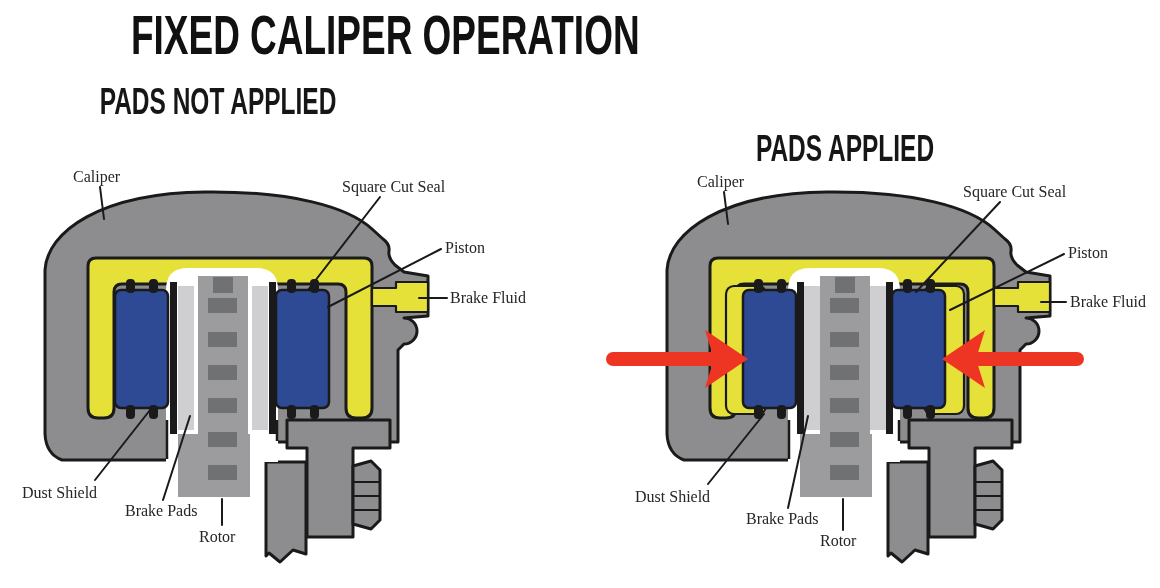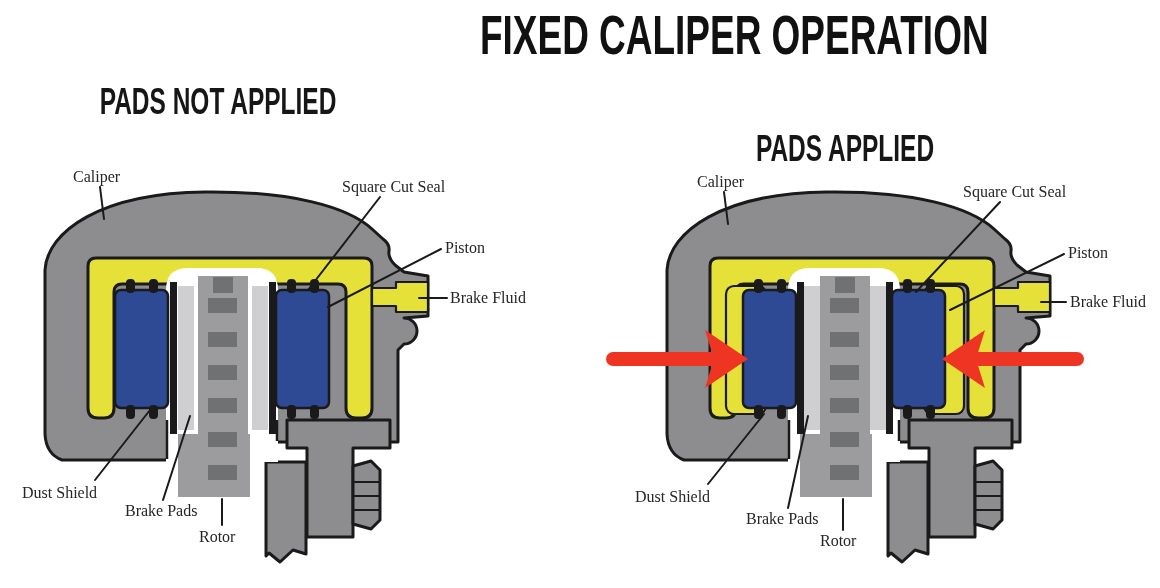--- a/index.html
+++ b/index.html
@@ -3,21 +3,21 @@
 <meta charset="utf-8">
 <style>
   html,body{margin:0;padding:0;}
   body{
     width:1160px;height:588px;position:relative;overflow:hidden;
     background:var(--background,#fff);
     font-family:"Liberation Sans",sans-serif;
   }
   .main-title{
     position:absolute;top:2px;left:0;width:1120px;height:66px;line-height:66px;
-    text-align:right;font-weight:bold;font-size:56px;color:#111;white-space:nowrap;
+    text-align:left;font-weight:bold;font-size:56px;color:#111;white-space:nowrap;
   }
   .main-title .squeeze{display:inline-block;transform:scaleX(.66);transform-origin:50% 50%;letter-spacing:0px;}
   .sub-title{
     position:absolute;top:79px;height:46px;line-height:46px;width:436px;
     text-align:center;font-weight:bold;font-size:36px;color:#161616;white-space:nowrap;
   }
   .sub-title .squeeze{display:inline-block;transform:scaleX(.68);transform-origin:50% 50%;}
   .sub-left{left:0;}
   .sub-right{left:627px;margin-top:47px;}
   svg.diagram{position:absolute;top:148px;}

